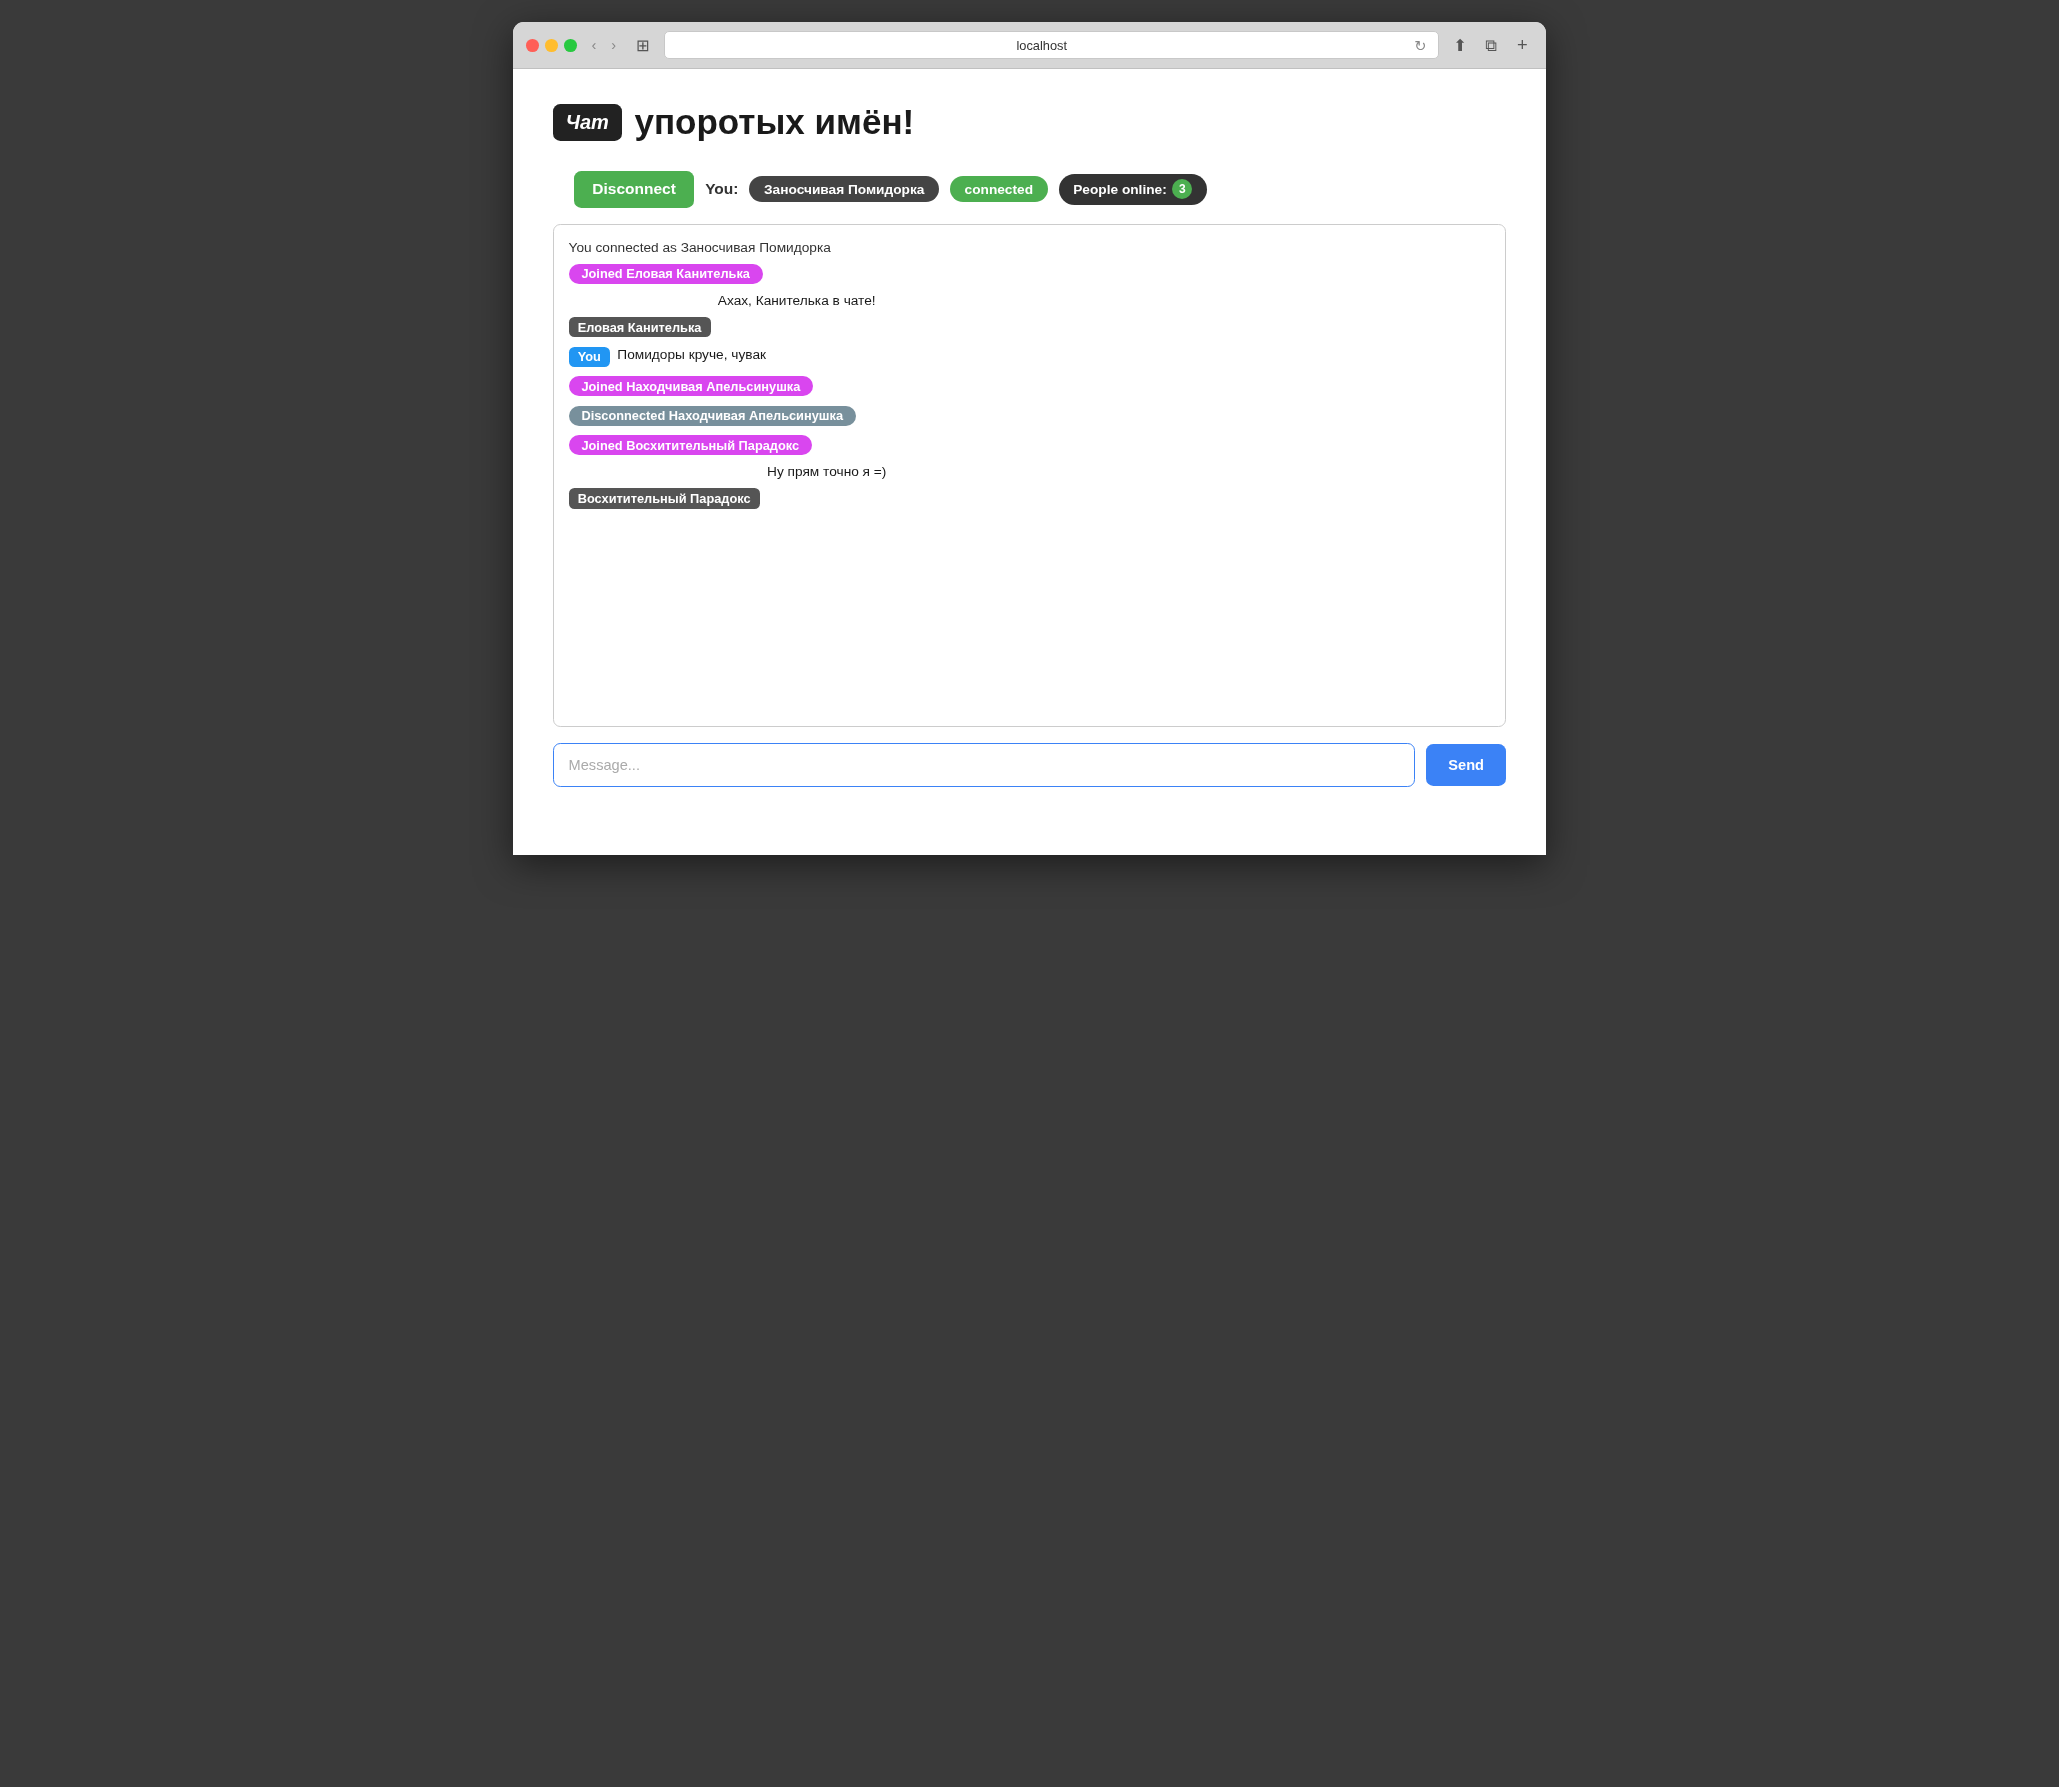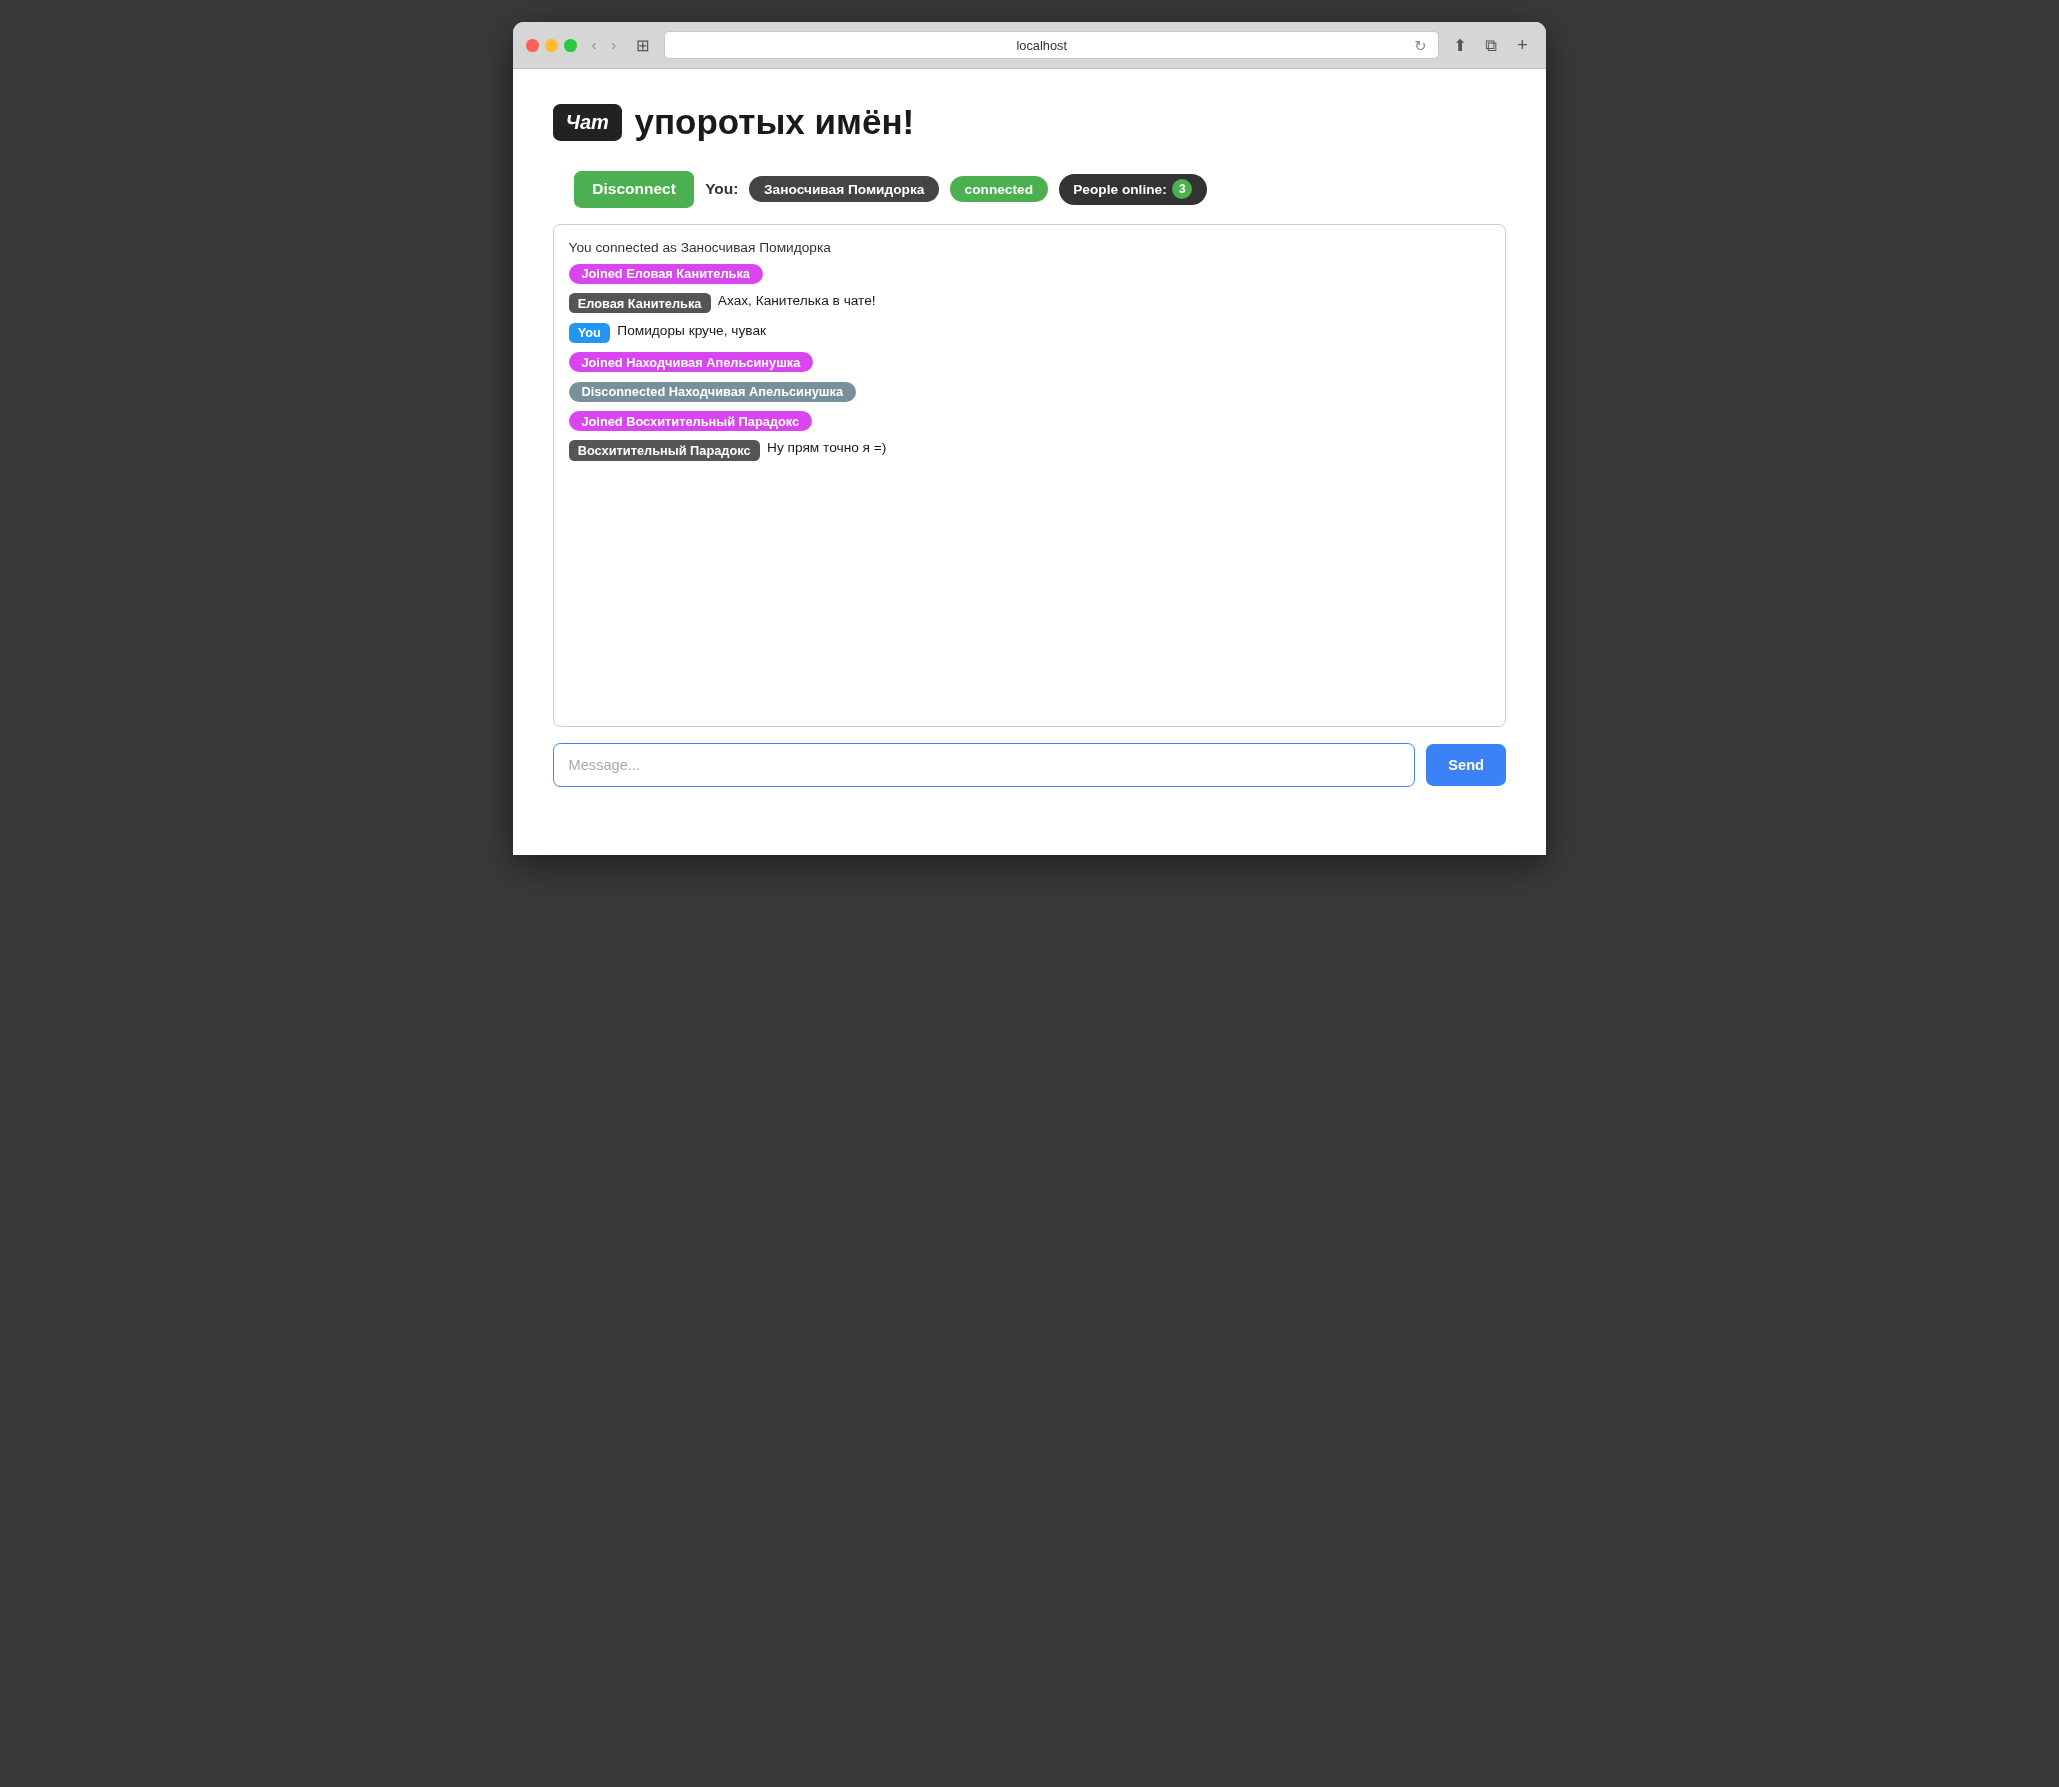--- a/index.html
+++ b/index.html
@@ -258,20 +258,21 @@
       font-weight: 600;
     }
 
     .user-badge {
       background: #555;
       color: white;
       border-radius: 5.5px;
       padding: 2.7px 9.1px;
       font-size: 12.8px;
       font-weight: 600;
+      margin-top: 24px;
     }
 
     .you-badge {
       background: #2196f3;
       color: white;
       border-radius: 5.5px;
       padding: 2.7px 9.1px;
       font-size: 12.8px;
       font-weight: 700;
     }

